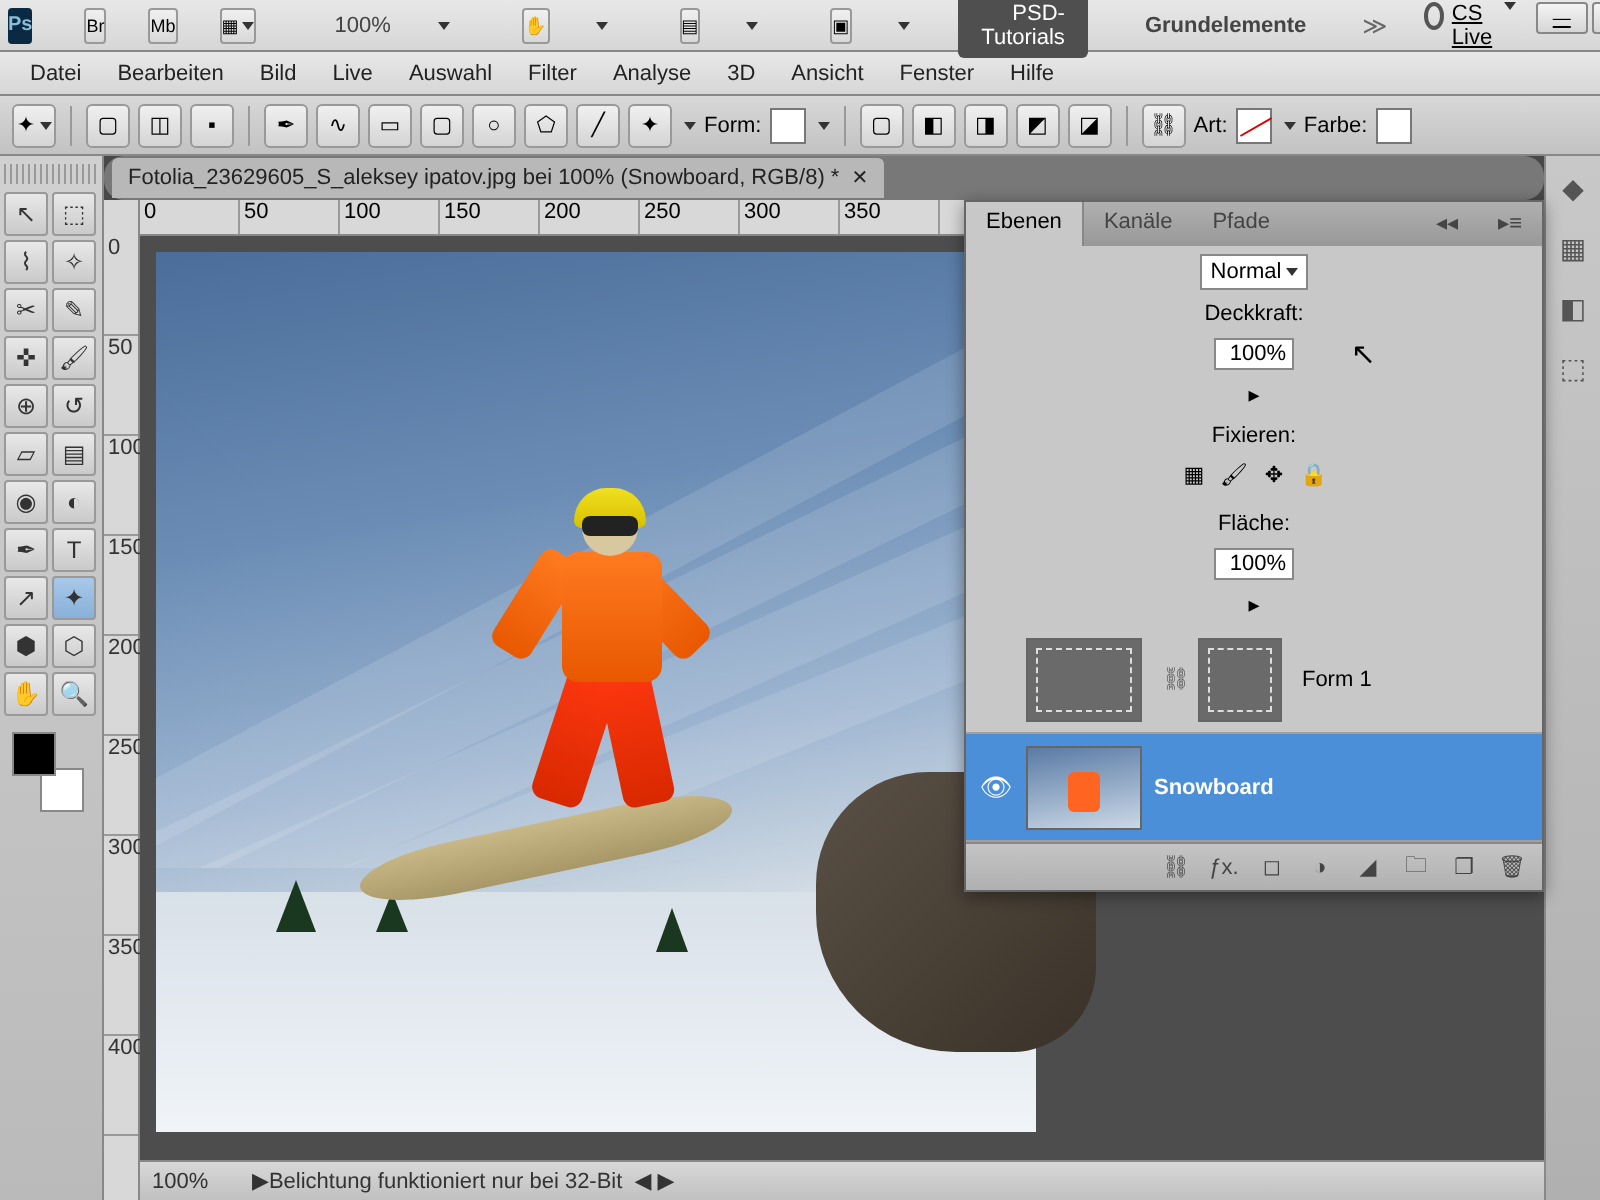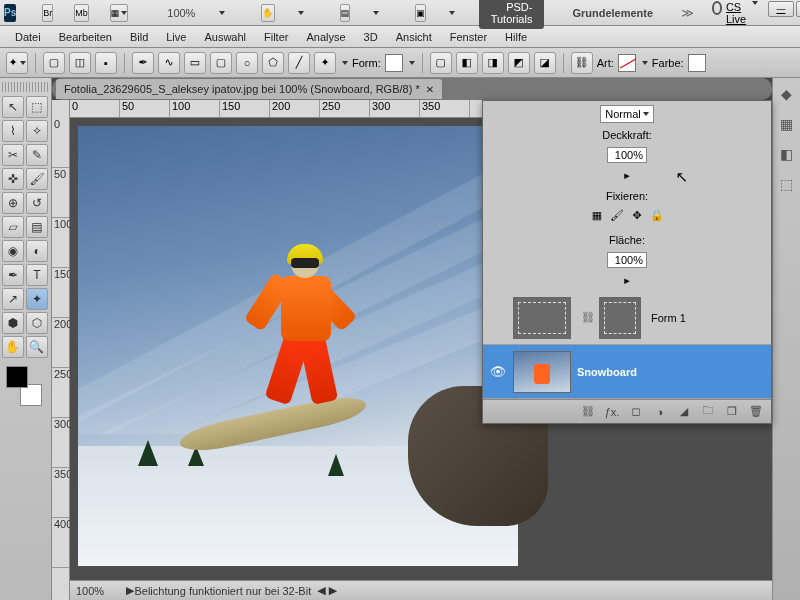--- a/index.html
+++ b/index.html
@@ -302,20 +302,28 @@
 
   <div class="rside">
     <div class="rpanel-ic">◆</div>
     <div class="rpanel-ic">▦</div>
     <div class="rpanel-ic">◧</div>
     <div class="rpanel-ic">⬚</div>
   </div>
 </div>
 
 <div class="panels">
+  <div class="panel-tabs">
+    <div class="ptab ptab-act">Ebenen</div>
+    <div class="ptab">Kanäle</div>
+    <div class="ptab">Pfade</div>
+    <div style="flex:1"></div>
+    <div class="ptab">◂◂</div>
+    <div class="ptab">▸≡</div>
+  </div>
   <div class="panel-row">
     <div class="blend-dd">
         <span>Normal</span>
         <div class="dd-arrow"></div>
       </div>
     <span>Deckkraft:</span>
     <div class="pct-box">100%</div>
     <span>▸</span>
   </div>
   <div class="panel-row">

